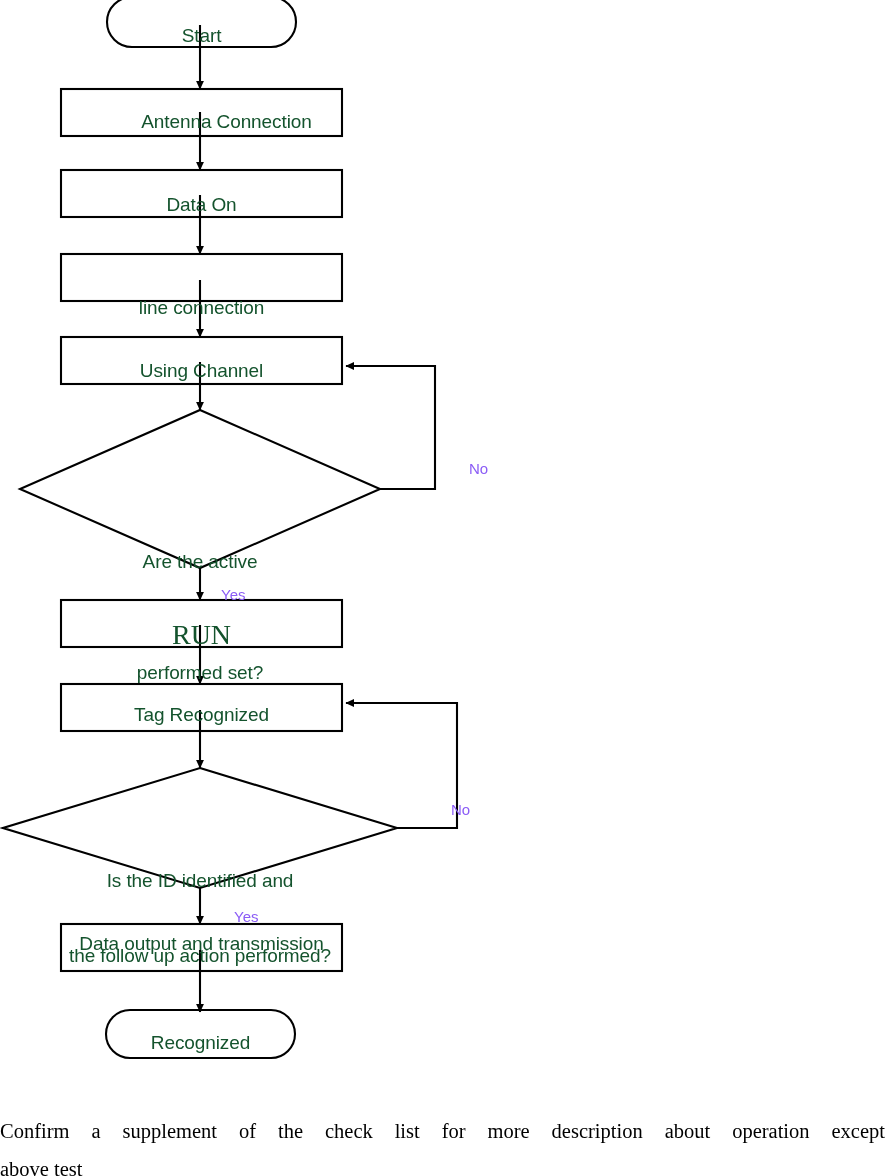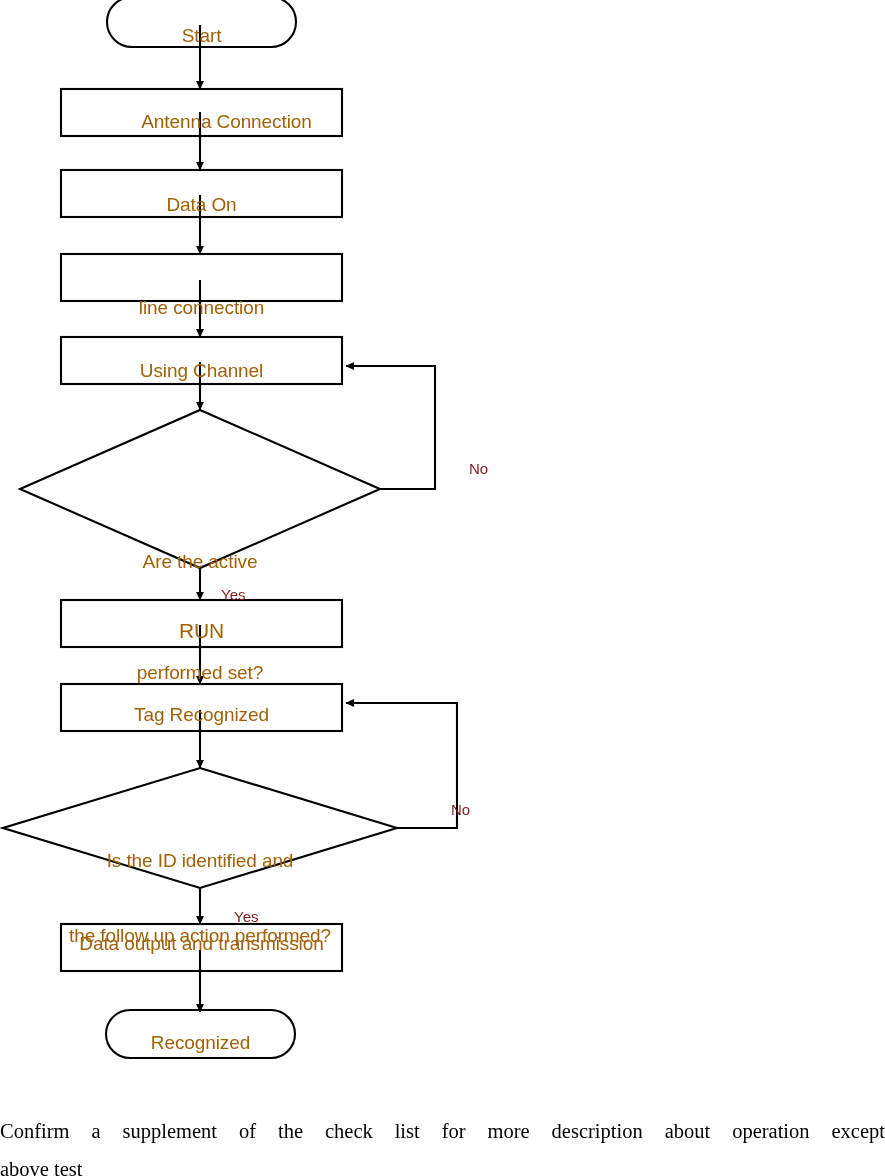--- a/index.html
+++ b/index.html
@@ -32,44 +32,44 @@
     top: 0;
     width: 885px;
     height: 1176px;
     display: block;
   }
 
   
   .node-label {
     position: absolute;
     text-align: center;
-    color: #a16207;
+    color: #14532d;
     white-space: pre;
     line-height: 1.06;
     letter-spacing: -0.1px;
     font-family: "Liberation Sans", sans-serif;
   }
   .lbl-terminal {
     font-size: 19px;
   }
   .lbl-process {
     font-size: 19px;
   }
   .lbl-process-serif {
-    font-size: 21px;
-    font-family: Liberation Sans, sans-serif;
+    font-size: 28px;
+    font-family: Liberation Serif, serif;
   }
   .lbl-decision {
     font-size: 19px;
   }
   .edge-label {
     position: absolute;
     font-size: 15px;
     font-family: "Liberation Sans", sans-serif;
-    color: #7f1d1d;
+    color: #8b5cf6;
     white-space: pre;
   }
 
   
   #caption-block {
     position: absolute;
     left: 0;
     top: 1112px;
     width: 885px;
     font-family: "Liberation Serif", serif;
@@ -164,21 +164,21 @@
   <div class="node-label lbl-decision" style="left:50px; top:469px; width:300px; line-height:37px;">
     <span style="display:block;">Are the active</span>
     <span style="display:block;">performed set?</span>
   </div>
 
   <div class="node-label lbl-process-serif" style="left:61px; top:620px; width:281px;">RUN</div>
 
   <div class="node-label lbl-process" style="left:61px; top:705px; width:281px;">Tag Recognized</div>
 
   <div class="node-label lbl-decision" style="left:10px; top:798px; width:380px; line-height:25px;">
-    <span style="display:block;">Is the ID identified and</span>
+    <span style="display:block;margin-top:20px;">Is the ID identified and</span>
     <span style="display:block;">the follow up action performed?</span>
   </div>
 
   <div class="node-label lbl-process" style="left:61px; top:934px; width:281px;">Data output and transmission</div>
 
   <div class="node-label lbl-terminal" style="left:106px; top:1033px; width:189px;">Recognized</div>
 
   <div class="edge-label" style="left:469px; top:460px;">No</div>
 
   <div class="edge-label" style="left:221px; top:586px;">Yes</div>

